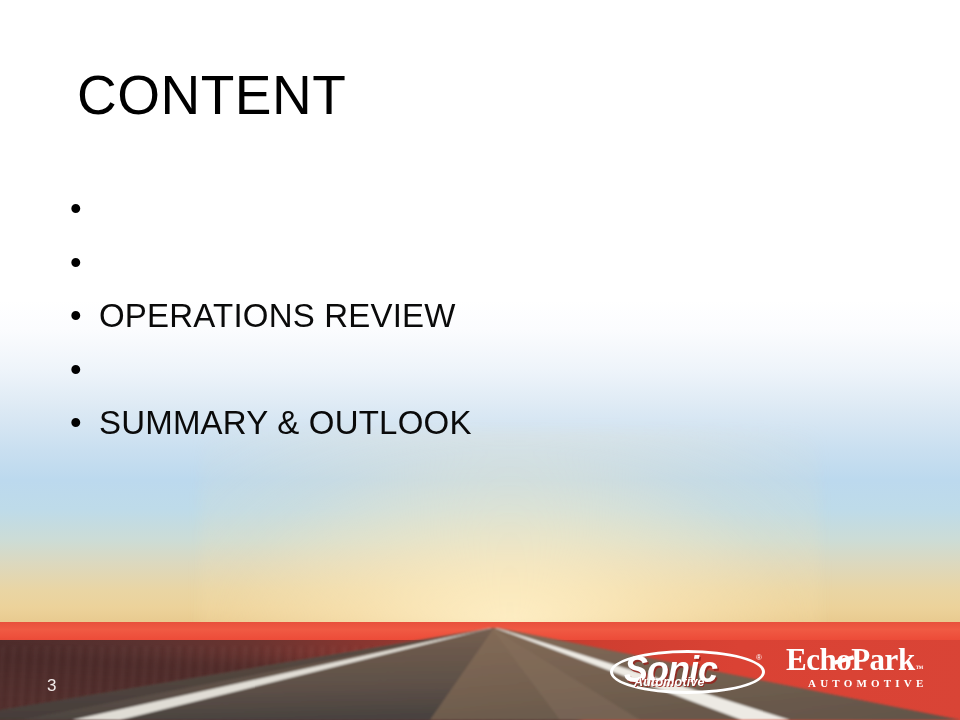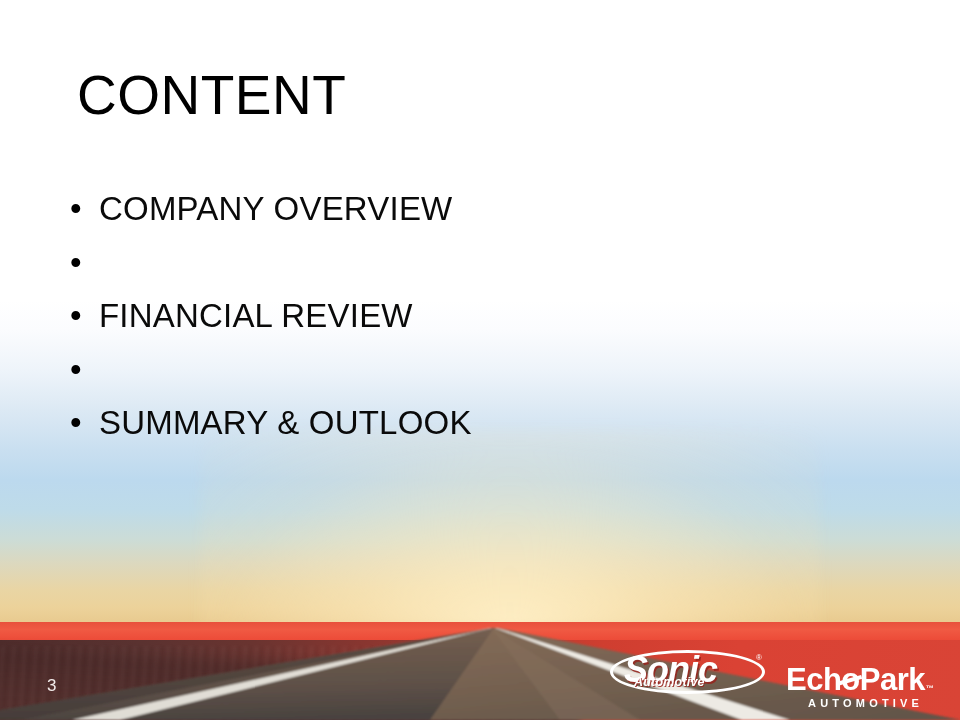--- a/index.html
+++ b/index.html
@@ -239,23 +239,24 @@
     left: 146px;
     top: 6px;
     font-size: 8px;
     color: #ffffff;
   }
 
   
   .echopark-logo {
     position: absolute;
     left: 186px;
-    top: 24px;
+    top: 4px;
     width: 170px;
     height: 52px;
+    font-family: Liberation Serif, serif;
   }
   .echopark-word {
     position: absolute;
     left: 0;
     top: 0;
     font-size: 31px;
     font-weight: 700;
     color: #ffffff;
     letter-spacing: -0.5px;
     line-height: 1;
@@ -343,28 +344,27 @@
     </div>
 
     <div class="blur-overlay"></div>
   </div>
 
   <div class="slide-title">CONTENT</div>
 
   <ul class="bullet-list">
     <li class="bullet-item">
       <span class="bullet-dot">•</span>
-      <span class="bullet-text">COMPANY OVERVIEW</span>
-    </li>
-    <li class="bullet-item">
-      <span class="bullet-dot">•</span>
-    </li>
-    <li class="bullet-item">
-      <span class="bullet-dot">•</span>
-      <span class="bullet-text">FINANCIAL REVIEW</span>
+    </li>
+    <li class="bullet-item">
+      <span class="bullet-dot">•</span>
+    </li>
+    <li class="bullet-item">
+      <span class="bullet-dot">•</span>
+      <span class="bullet-text">OPERATIONS REVIEW</span>
     </li>
     <li class="bullet-item">
       <span class="bullet-dot">•</span>
     </li>
     <li class="bullet-item">
       <span class="bullet-dot">•</span>
       <span class="bullet-text">SUMMARY &amp; OUTLOOK</span>
     </li>
   </ul>
 

